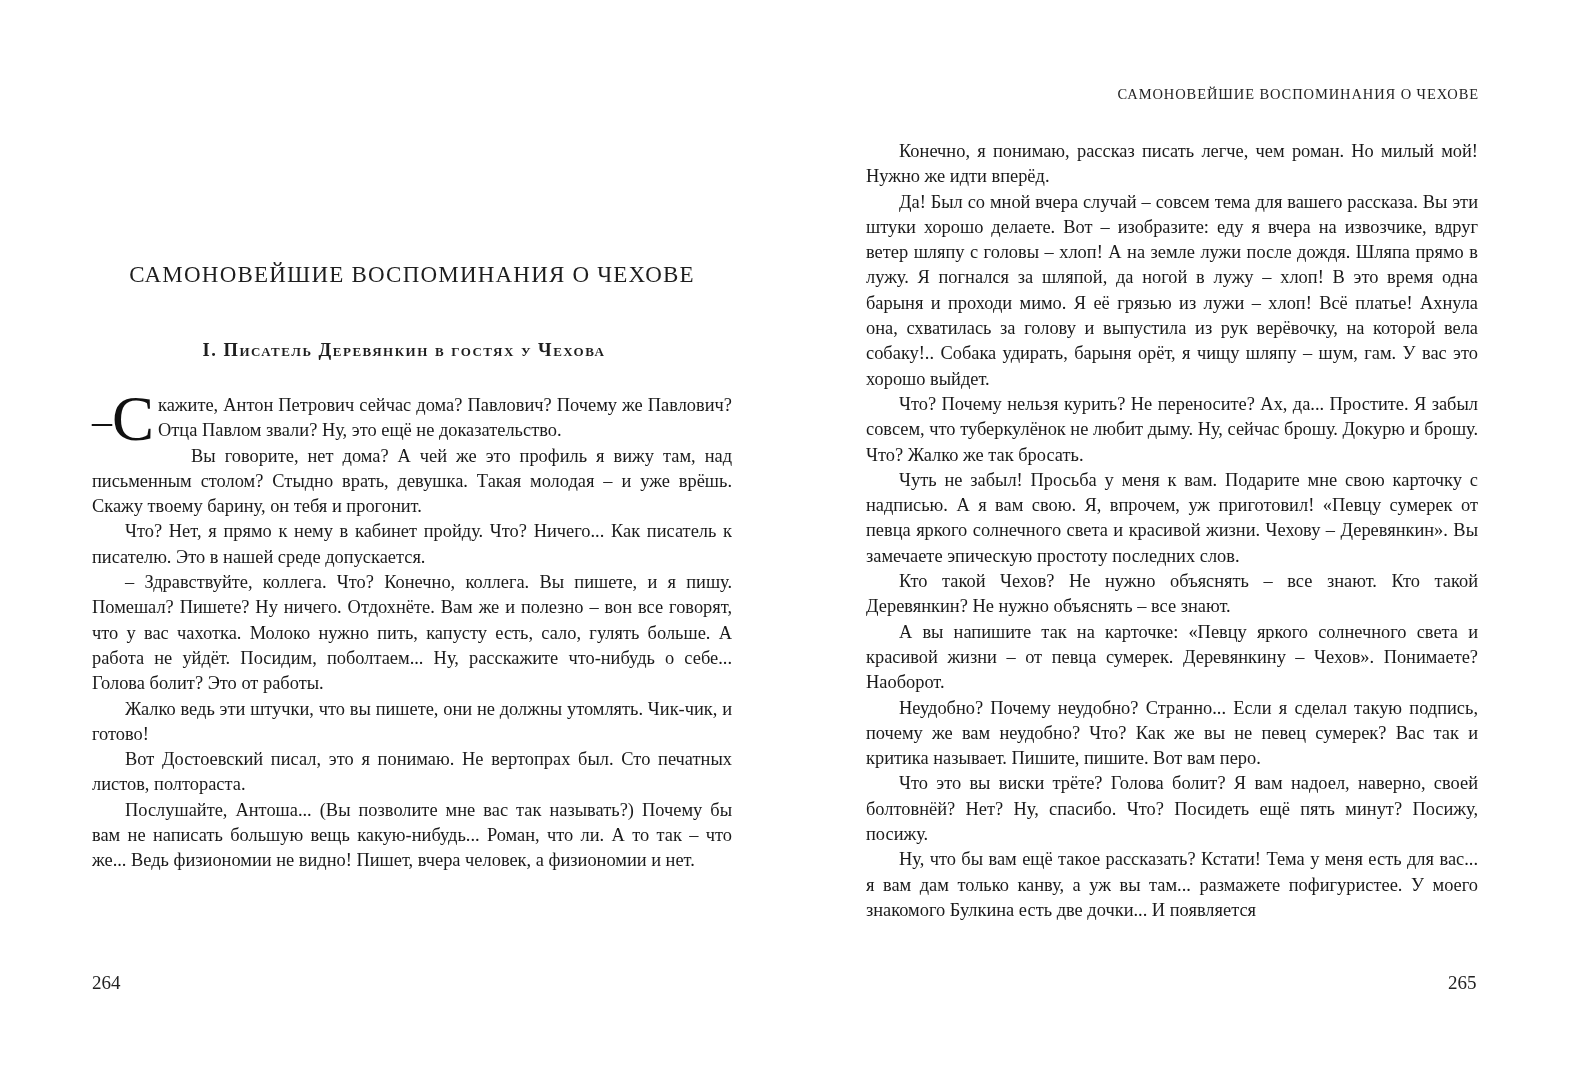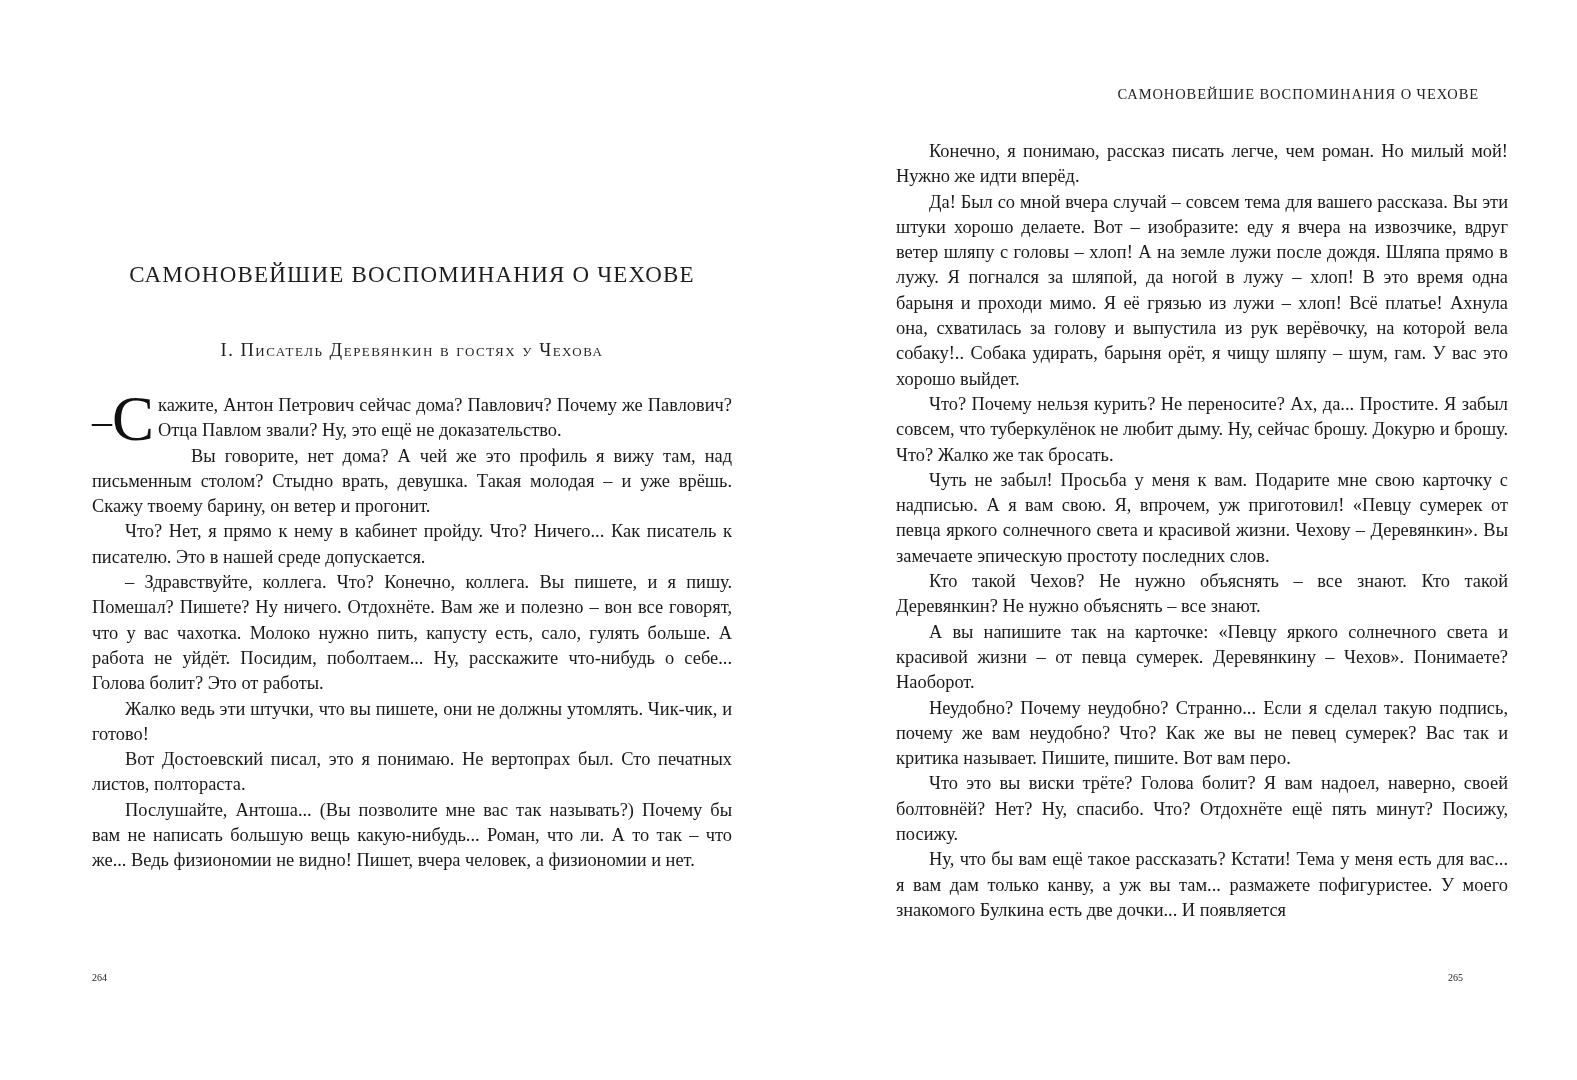--- a/index.html
+++ b/index.html
@@ -13,56 +13,56 @@
 
   .running-head {
     position: absolute; top: 86px; right: 98px;
     font-size: 14.5px; letter-spacing: 0.9px; text-transform: uppercase; color: #222;
   }
   .chapter-title {
     position: absolute; top: 262px; left: 92px; width: 640px; text-align: center;
     font-size: 23px; letter-spacing: 1.2px; text-transform: uppercase; color: #1e1e1e;
   }
   .section-title {
-    position: absolute; top: 340px; left: 92px; width: 640px; text-align: center;
-    font-size: 18.5px; font-weight: normal; font-variant: small-caps; letter-spacing: 1.5px; color: #1e1e1e;
+    position: absolute; top: 340px; left: 84px; width: 640px; text-align: center;
+    font-size: 18.5px; font-weight: bold; font-variant: small-caps; letter-spacing: 1.5px; color: #1e1e1e;
   }
   .body-text {
     position: absolute; font-size: 18.4px; line-height: 25.3px; text-align: justify; hyphens: manual;
   }
   .left-body { top: 393px; left: 92px; width: 640px; }
   .right-body { top: 139px; left: 0; width: 640px; }
   .right-page-body { position: absolute; left: 866px; top: 0; width: 612px; }
-  .right-body { left: 0; width: 612px; margin-left: 30px; }
+  .right-body { left: 0; width: 612px; }
 
   .para { margin: 0; text-indent: 33px; }
   .para.noindent { text-indent: 0; }
   .dropcap-wrap { position: relative; }
   .dropcap {
     float: left; font-size: 63px; line-height: 48px; margin: 2px 4px 0 0; color: #111;
   }
   .dropcap-dash { font-size: 40px; vertical-align: 6px; }
   .folio {
-    position: absolute; top: 972px; font-size: 10px; color: #222;
+    position: absolute; top: 972px; font-size: 19px; color: #222;
   }
   .folio-left { left: 92px; }
   .folio-right { left: 1448px; }
 </style>
 </head>
 <body>
 
 <div class="page page-left">
   <div class="chapter-title">Самоновейшие воспоминания о Чехове</div>
   <div class="section-title">I. Писатель Деревянкин в гостях у Чехова</div>
 
   <div class="body-text left-body">
     <p class="para noindent dropcap-wrap">
       <span class="dropcap"><span class="dropcap-dash">–</span><span>С</span></span><span>кажите, Антон Петрович сейчас дома? Павлович? Почему же Павлович? Отца Павлом звали? Ну, это ещё не доказательство.</span>
     </p>
-    <p class="para">Вы говорите, нет дома? А чей же это профиль я вижу там, над письменным столом? Стыдно врать, девушка. Такая молодая – и уже врёшь. Скажу твоему барину, он ветер и прогонит.</p>
+    <p class="para">Вы говорите, нет дома? А чей же это профиль я вижу там, над письменным столом? Стыдно врать, девушка. Такая молодая – и уже врёшь. Скажу твоему барину, он тебя и прогонит.</p>
     <p class="para">Что? Нет, я прямо к нему в кабинет пройду. Что? Ничего... Как писатель к писателю. Это в нашей среде допускается.</p>
     <p class="para">– Здравствуйте, коллега. Что? Конечно, коллега. Вы пишете, и я пишу. Помешал? Пишете? Ну ничего. Отдохнёте. Вам же и полезно – вон все говорят, что у вас чахотка. Молоко нужно пить, капусту есть, сало, гулять больше. А работа не уйдёт. Посидим, поболтаем... Ну, расскажите что-нибудь о себе... Голова болит? Это от работы.</p>
     <p class="para">Жалко ведь эти штучки, что вы пишете, они не должны утомлять. Чик-чик, и готово!</p>
     <p class="para">Вот Достоевский писал, это я понимаю. Не вертопрах был. Сто печатных листов, полтораста.</p>
     <p class="para">Послушайте, Антоша... (Вы позволите мне вас так называть?) Почему бы вам не написать большую вещь какую-нибудь... Роман, что ли. А то так – что же... Ведь физиономии не видно! Пишет, вчера человек, а физиономии и нет.</p>
   </div>
 
   <div class="folio folio-left">264</div>
 </div>
 
@@ -72,18 +72,18 @@
 
 <div class="right-page-body">
   <div class="body-text right-body">
     <p class="para">Конечно, я понимаю, рассказ писать легче, чем роман. Но милый мой! Нужно же идти вперёд.</p>
     <p class="para">Да! Был со мной вчера случай – совсем тема для вашего рассказа. Вы эти штуки хорошо делаете. Вот – изобразите: еду я вчера на извозчике, вдруг ветер шляпу с головы – хлоп! А на земле лужи после дождя. Шляпа прямо в лужу. Я погнался за шляпой, да ногой в лужу – хлоп! В это время одна барыня и проходи мимо. Я её грязью из лужи – хлоп! Всё платье! Ахнула она, схватилась за голову и выпустила из рук верёвочку, на которой вела собаку!.. Собака удирать, барыня орёт, я чищу шляпу – шум, гам. У вас это хорошо выйдет.</p>
     <p class="para">Что? Почему нельзя курить? Не переносите? Ах, да... Простите. Я забыл совсем, что туберкулёнок не любит дыму. Ну, сейчас брошу. Докурю и брошу. Что? Жалко же так бросать.</p>
     <p class="para">Чуть не забыл! Просьба у меня к вам. Подарите мне свою карточку с надписью. А я вам свою. Я, впрочем, уж приготовил! «Певцу сумерек от певца яркого солнечного света и красивой жизни. Чехову – Деревянкин». Вы замечаете эпическую простоту последних слов.</p>
     <p class="para">Кто такой Чехов? Не нужно объяснять – все знают. Кто такой Деревянкин? Не нужно объяснять – все знают.</p>
     <p class="para">А вы напишите так на карточке: «Певцу яркого солнечного света и красивой жизни – от певца сумерек. Деревянкину – Чехов». Понимаете? Наоборот.</p>
     <p class="para">Неудобно? Почему неудобно? Странно... Если я сделал такую подпись, почему же вам неудобно? Что? Как же вы не певец сумерек? Вас так и критика называет. Пишите, пишите. Вот вам перо.</p>
-    <p class="para">Что это вы виски трёте? Голова болит? Я вам надоел, наверно, своей болтовнёй? Нет? Ну, спасибо. Что? Отдохнёте ещё пять минут? Посижу, посижу.</p>
+    <p class="para">Что это вы виски трёте? Голова болит? Я вам надоел, наверно, своей болтовнёй? Нет? Ну, спасибо. Что? Посидеть ещё пять минут? Посижу, посижу.</p>
     <p class="para">Ну, что бы вам ещё такое рассказать? Кстати! Тема у меня есть для вас... я вам дам только канву, а уж вы там... размажете пофигуристее. У моего знакомого Булкина есть две дочки... И появляется</p>
   </div>
 </div>
 
 <div class="folio folio-right">265</div>
 
 </body></html>

